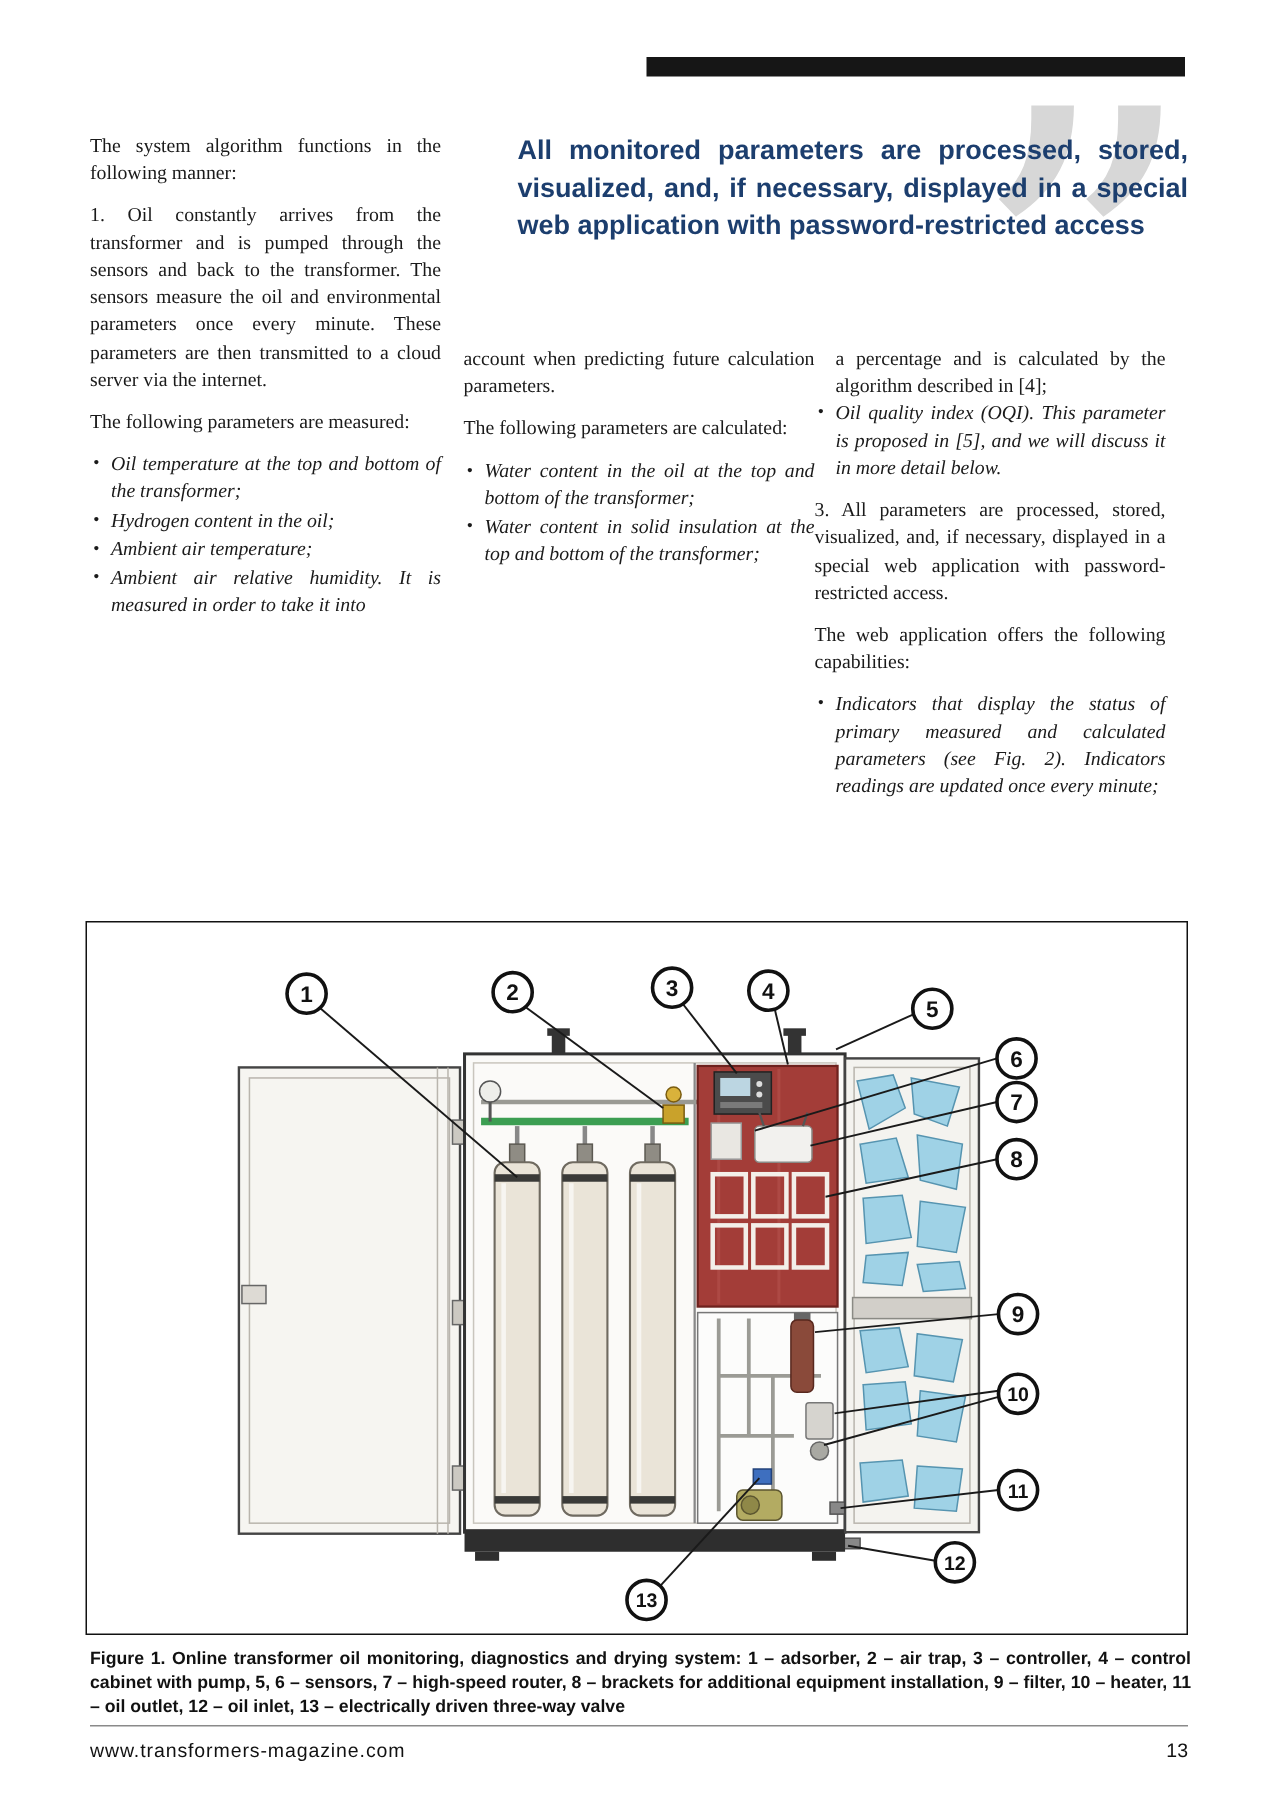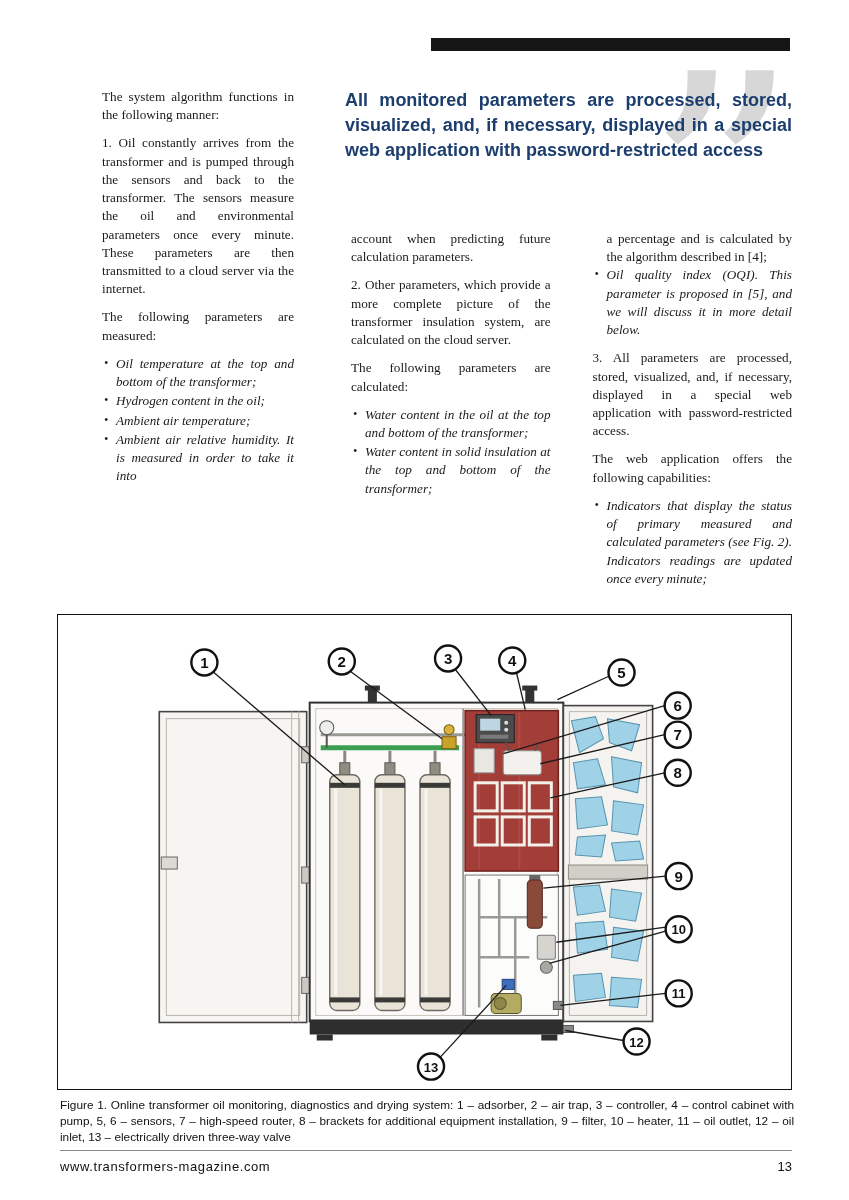--- a/index.html
+++ b/index.html
@@ -5,21 +5,21 @@
   * { margin:0; padding:0; box-sizing:border-box; }
   html, body { background:#ffffff; }
   .page {
     position:relative; width:849px; height:1200px; margin:0 auto;
     background:#ffffff; color:#1a1a1a; overflow:hidden;
     font-family:"Liberation Serif", serif;
   }
   .top-bar { position:absolute; left:431px; top:38px; width:359px; height:13px; background:#161616; }
 
   .content { position:absolute; left:60px; top:88px; width:732px; display:flex; gap:15px; }
-  .col { width:234px; font-size:13.2px; line-height:1.38; text-align:justify; hyphens:auto;margin-left:42px; }
+  .col { width:234px; font-size:13.2px; line-height:1.38; text-align:justify; hyphens:auto; }
   .col p { margin-bottom:10px; }
   .right-area { width:483px; }
 
   .pullquote-wrap { position:relative; margin-bottom:24px; min-height:118px; }
   .quote-glyph {
     position:absolute; right:-6px; top:-52px; z-index:0;
     font-family:"DejaVu Serif", serif; font-size:300px; line-height:1;
     color:#d7d7d7; pointer-events:none;
   }
   .pullquote {
@@ -36,21 +36,21 @@
   .hang { padding-left:14px; }
 
   .figure-box {
     position:absolute; left:57px; top:614px; width:735px; height:476px;
     background:#ffffff; border:1px solid #111;
   }
   .figure-box svg { display:block; width:100%; height:100%; }
 
   .caption {
     position:absolute; left:60px; top:1098px; width:734px;
-    font-family:"Liberation Sans", sans-serif; font-weight:normal;
+    font-family:"Liberation Sans", sans-serif; font-weight:bold;
     font-size:11.8px; line-height:1.35; color:#111; text-align:justify;
   }
   .footer {
     position:absolute; left:60px; top:1150px; width:732px;
     border-top:1px solid #8a8a8a; padding-top:8px;
     display:flex; justify-content:space-between; align-items:baseline;
     font-family:"Liberation Sans", sans-serif; font-weight:normal; font-size:13px; color:#111;
   }
   .footer .url { letter-spacing:0.6px; }
 </style>
@@ -77,21 +77,20 @@
 
     <div class="right-area">
       <div class="pullquote-wrap">
         <div class="quote-glyph">”</div>
         <div class="pullquote">All monitored parameters are processed, stored, visualized, and, if necessary, displayed in a special web application with password-restricted access</div>
       </div>
 
       <div class="two-cols">
         <div class="col">
           <p>account when predicting future calculation parameters.</p>
-          <p>2. Other parameters, which provide a more complete picture of the transformer insulation system, are calculated on the cloud server.</p>
           <p>The following parameters are calculated:</p>
           <ul class="bullets">
             <li>Water content in the oil at the top and bottom of the transformer;</li>
             <li>Water content in solid insulation at the top and bottom of the transformer;</li>
           </ul>
         </div>
 
         <div class="col">
           <div class="hang">a percentage and is calculated by the algorithm described in [4];</div>
           <ul class="bullets">

